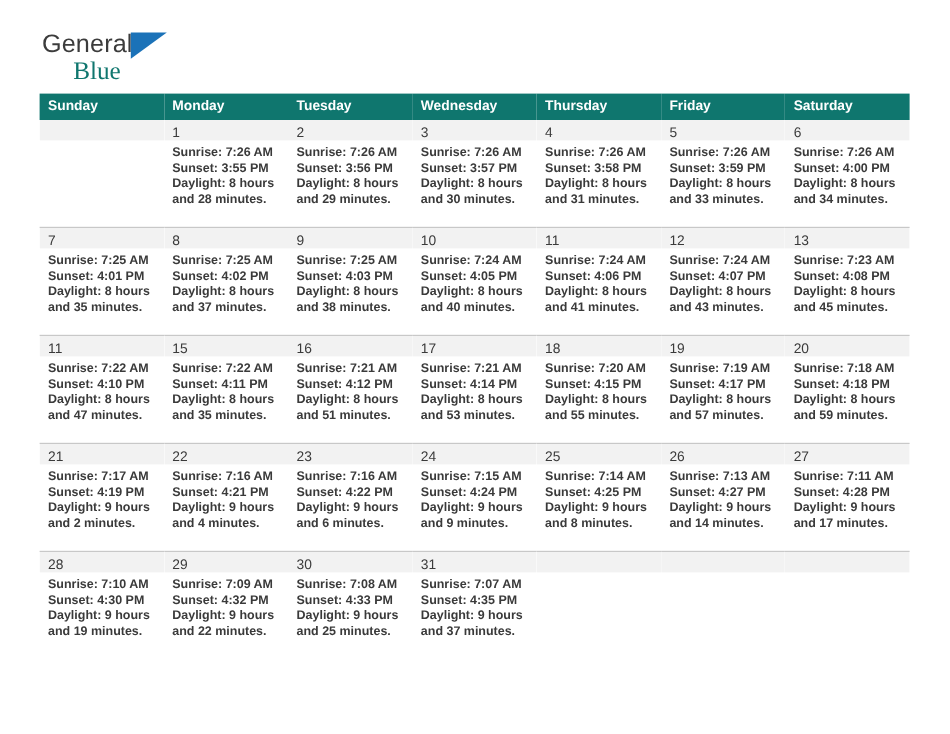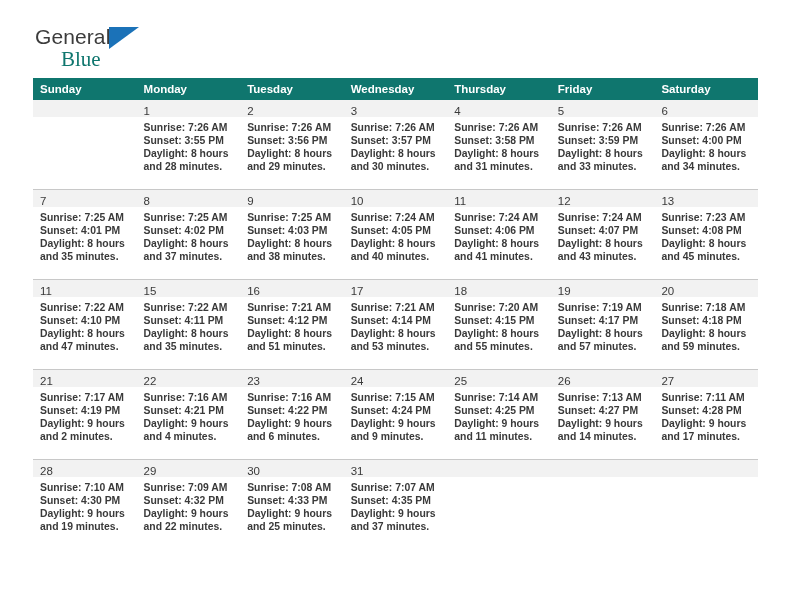--- a/index.html
+++ b/index.html
@@ -463,21 +463,21 @@
                 </div>
               </div>
             </td>
           <td>
               <div class="daycell">
                 <div class="daynum-strip"><span class="daynum">25</span></div>
                 <div class="details">
                   <div>Sunrise: 7:14 AM</div>
                   <div>Sunset: 4:25 PM</div>
                   <div>Daylight: 9 hours</div>
-                  <div>and 11 minutes.</div>
+                  <div>and 8 minutes.</div>
                 </div>
               </div>
             </td>
           <td>
               <div class="daycell">
                 <div class="daynum-strip"><span class="daynum">26</span></div>
                 <div class="details">
                   <div>Sunrise: 7:13 AM</div>
                   <div>Sunset: 4:27 PM</div>
                   <div>Daylight: 9 hours</div>

